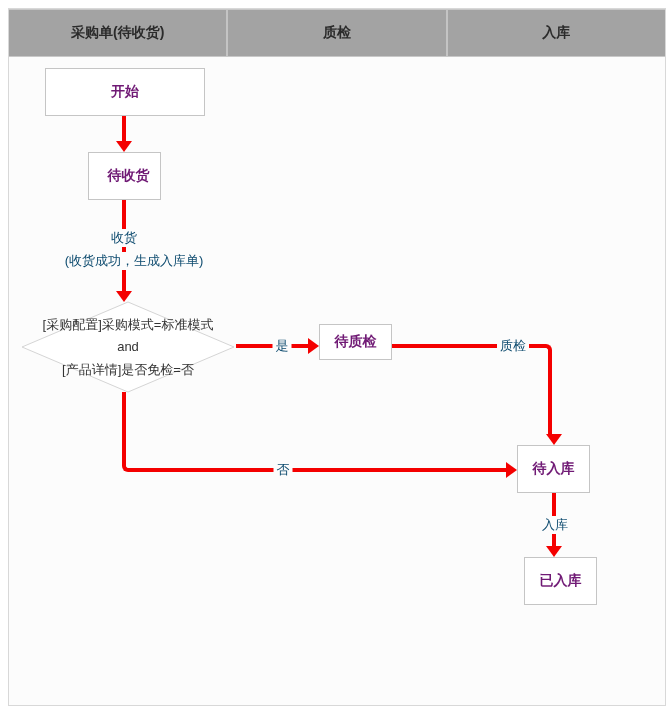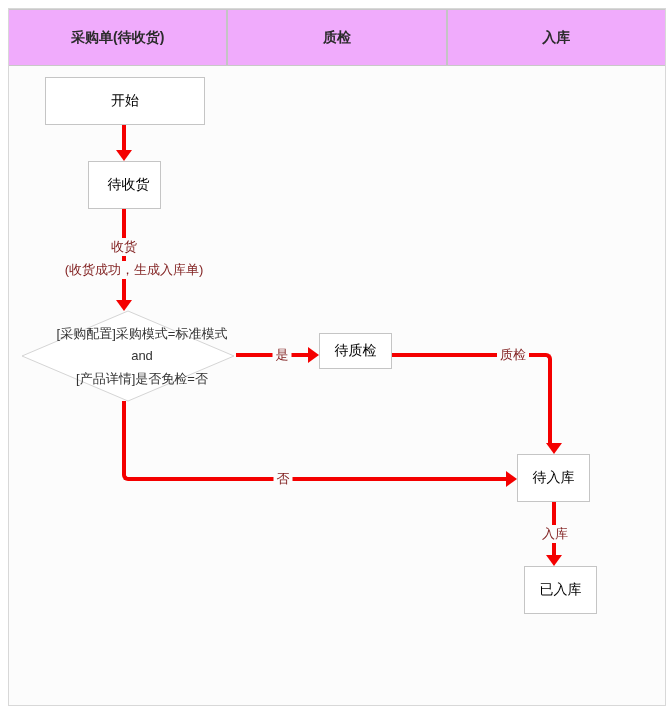--- a/index.html
+++ b/index.html
@@ -6,44 +6,44 @@
   html, body { width: 669px; height: 711px; background: #ffffff; font-family: "Liberation Sans", "DejaVu Sans", sans-serif; }
   .panel {
     position: absolute; left: 8px; top: 8px; width: 658px; height: 698px;
     background: #fcfcfc; border: 1px solid #d8d8d8;
   }
   .panel-title {
     height: 58px; background: #f5f5f5; display: flex; align-items: center;
     padding-left: 12px; font-size: 14px; font-weight: bold; color: #1a1a1a;
   }
   .lane-header {
-    height: 57px; display: flex; background: #f0abfc;
+    height: 48px; display: flex; background: #a3a3a3;
     border-top: 1px solid #c8c8c8; border-bottom: 1px solid #c8c8c8;
   }
   .lane {
     flex: 1; display: flex; align-items: center; justify-content: center;
     font-size: 14px; font-weight: bold; color: #2b2b2b;
   }
   .lane + .lane { border-left: 2px solid #c4c4c4; }
   .canvas { position: relative; width: 100%; height: 590px; background: #fcfcfc; overflow: hidden; }
 
   .node {
     position: absolute; background: #ffffff; border: 1px solid #c5c5c5;
     display: flex; align-items: center; justify-content: center;
-    font-size: 14px; font-weight: normal; color: #000000;
+    font-size: 14px; font-weight: bold; color: #701a75;
   }
   .n-start   { left: 36px;  top: 11px;  width: 160px; height: 48px; }
   .n-receipt { left: 79px;  top: 95px;  width: 73px;  height: 48px; padding-left: 8px; }
   .n-qc      { left: 310px; top: 267px; width: 73px;  height: 36px; }
   .n-inb     { left: 508px; top: 388px; width: 73px;  height: 48px; }
   .n-done    { left: 508px; top: 500px; width: 73px;  height: 48px; margin-left: 7px; }
 
   .diamond-svg { position: absolute; left: 10px; top: 243px; width: 220px; height: 96px; }
   .cond-line {
-    position: absolute; left: 133px; transform: translateX(-50%);
+    position: absolute; left: 119px; transform: translateX(-50%);
     font-size: 13px; color: #333333; white-space: nowrap; line-height: 16px;
   }
   .cond-1 { top: 260px; } .cond-2 { top: 282px; } .cond-3 { top: 305px; }
 
   .rline { position: absolute; background: #f40000; }
   .l-1 { left: 113px; top: 59px;  width: 4px; height: 25px; }
   .l-2 { left: 113px; top: 143px; width: 4px; height: 91px; }
   .l-3 { left: 227px; top: 287px; width: 72px; height: 4px; }
   .l-6 { left: 543px; top: 436px; width: 4px; height: 53px; }
   .elbow { position: absolute; background: transparent; }
@@ -57,21 +57,21 @@
   .ah-right { border-top: 8px solid transparent; border-bottom: 8px solid transparent; border-left: 11px solid #f40000; }
   .ah-1 { left: 107px; top: 84px; }
   .ah-2 { left: 107px; top: 234px; }
   .ah-3 { left: 299px; top: 281px; }
   .ah-4 { left: 537px; top: 377px; }
   .ah-5 { left: 497px; top: 405px; }
   .ah-6 { left: 537px; top: 489px; }
 
   .edge-label {
     position: absolute; transform: translate(-50%, -50%);
-    font-size: 13px; color: #7f1d1d; background: #fcfcfc;
+    font-size: 13px; color: #0c4a6e; background: #fcfcfc;
     padding: 1px 3px; white-space: nowrap; line-height: 16px;
   }
   .el-receive { left: 115px; top: 181px; }
   .el-note    { left: 125px; top: 204px; }
   .el-yes     { left: 273px; top: 289px; }
   .el-qc      { left: 504px; top: 289px; }
   .el-no      { left: 274px; top: 413px; }
   .el-inbound { left: 546px; top: 468px; }
 </style>
 </head>

